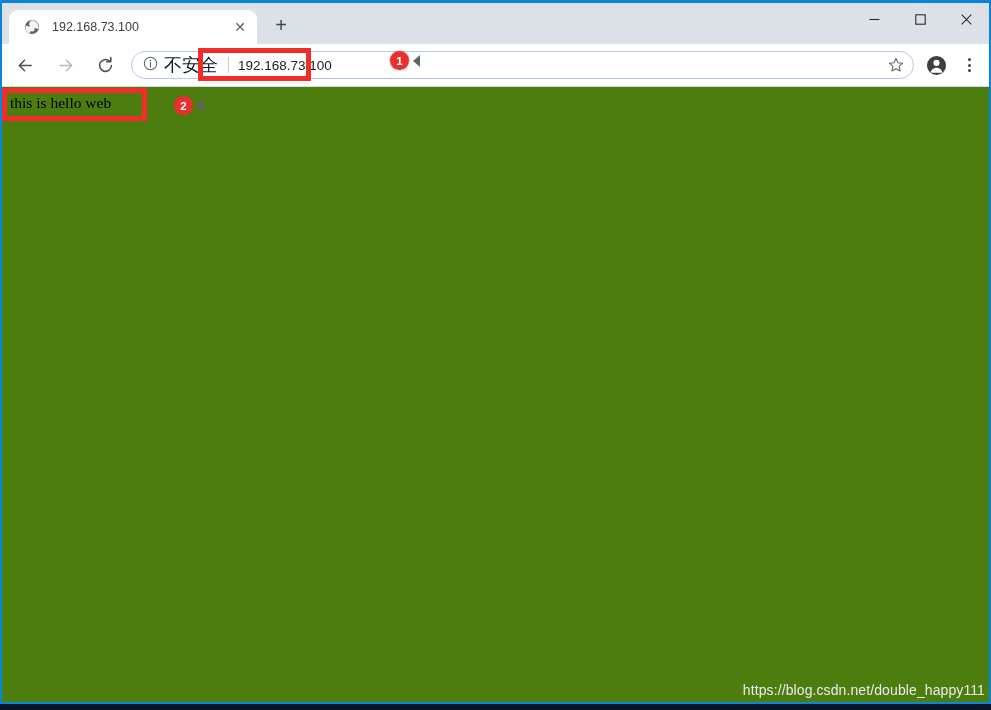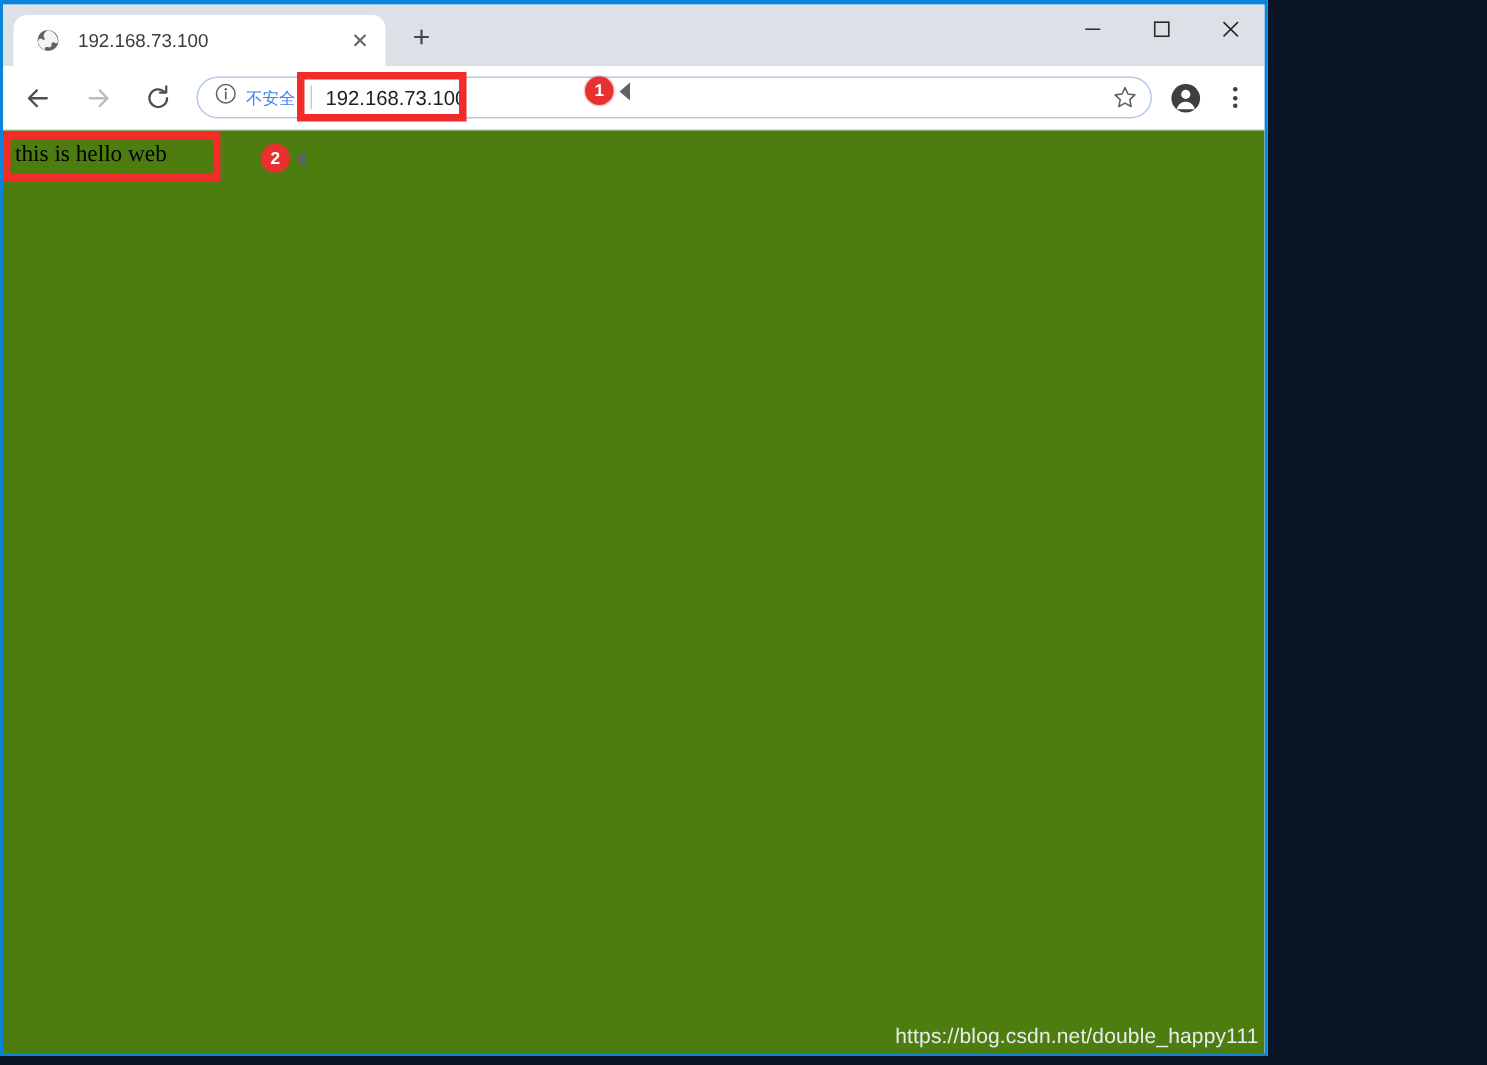--- a/index.html
+++ b/index.html
@@ -10,21 +10,21 @@
     background: #0a1628;
     font-family: "Liberation Sans", "DejaVu Sans", sans-serif;
     overflow: hidden;
   }
 
   
   #browser-window {
     position: absolute;
     left: 0;
     top: 0;
-    width: 845px;
+    width: 991px;
     height: 704px;
     box-sizing: border-box;
     border: 2px solid #0a84d8;
     border-top-width: 3px;
     background: #ffffff;
     overflow: hidden;
   }
 
   
   #tab-strip {
@@ -156,22 +156,22 @@
   }
 
   #security-chip {
     display: flex;
     align-items: center;
     flex: 0 0 auto;
     color: #5f6368;
   }
 
   #security-label {
-    font-size: 11px;
-    color: #3b82f6;
+    font-size: 18px;
+    color: #0f172a;
     margin-left: 6px;
     white-space: nowrap;
   }
 
   #omnibox-separator {
     width: 1px;
     height: 16px;
     background: #c8ccd0;
     margin: 0 9px 0 10px;
     flex: 0 0 auto;

